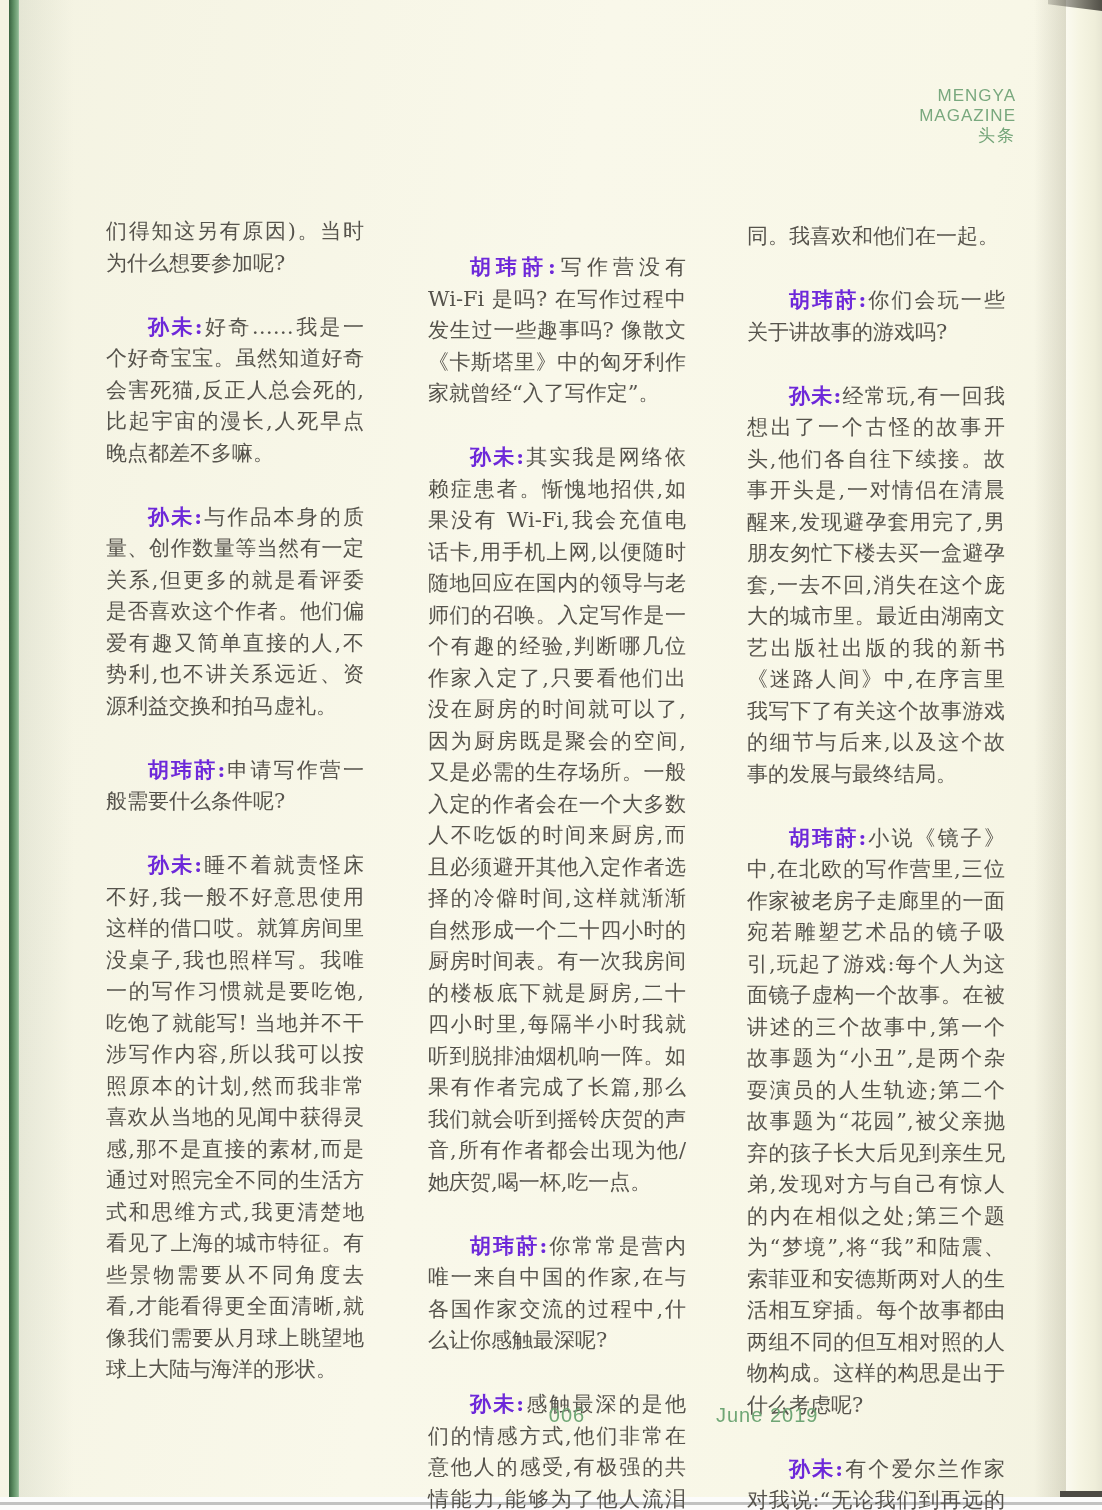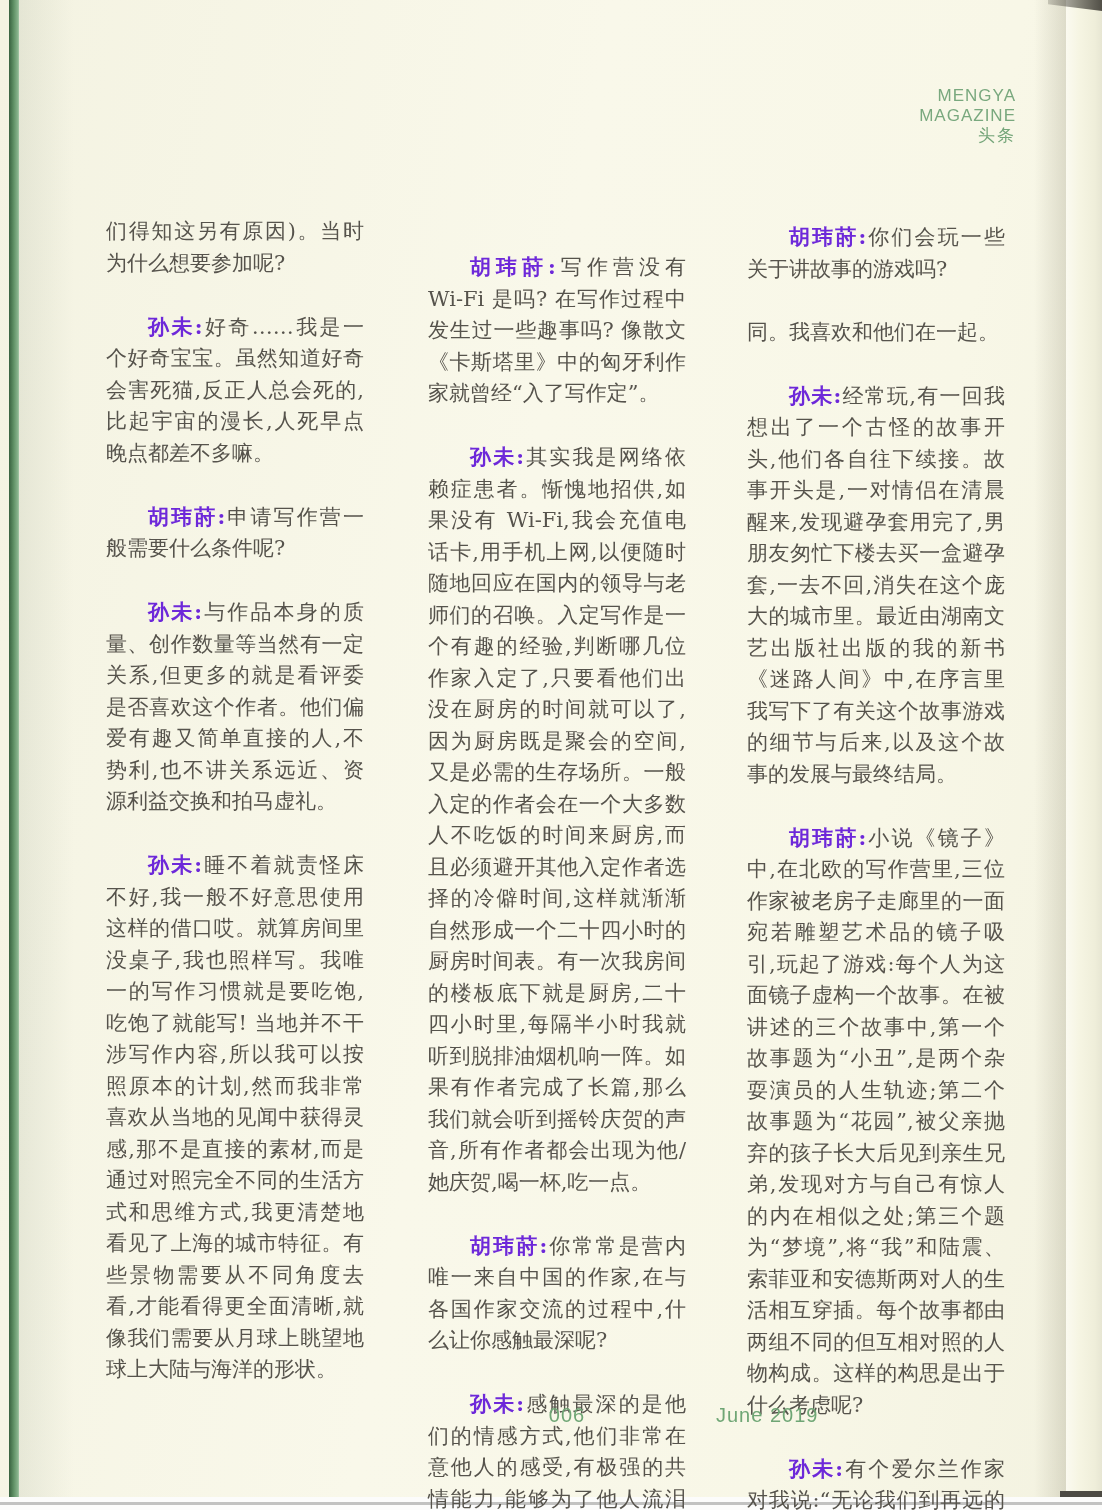--- a/index.html
+++ b/index.html
@@ -95,33 +95,33 @@
 
   <div class="masthead">
     <div>MENGYA</div>
     <div>MAGAZINE</div>
     <div class="section-label">头条</div>
   </div>
 
   <div class="col col-1">
       <p class="para">们得知这另有原因)。当时为什么想要参加呢?</p>
       <p class="para indent"><b class="speaker">孙未:</b>好奇……我是一个好奇宝宝。虽然知道好奇会害死猫,反正人总会死的,比起宇宙的漫长,人死早点晚点都差不多嘛。</p>
+      <p class="para indent"><b class="speaker">孙未:</b>与作品本身的质量、创作数量等当然有一定关系,但更多的就是看评委是否喜欢这个作者。他们偏爱有趣又简单直接的人,不势利,也不讲关系远近、资源利益交换和拍马虚礼。</p>
       <p class="para indent"><b class="speaker">胡玮莳:</b>申请写作营一般需要什么条件呢?</p>
-      <p class="para indent"><b class="speaker">孙未:</b>与作品本身的质量、创作数量等当然有一定关系,但更多的就是看评委是否喜欢这个作者。他们偏爱有趣又简单直接的人,不势利,也不讲关系远近、资源利益交换和拍马虚礼。</p>
       <p class="para indent"><b class="speaker">孙未:</b>睡不着就责怪床不好,我一般不好意思使用这样的借口哎。就算房间里没桌子,我也照样写。我唯一的写作习惯就是要吃饱,吃饱了就能写! 当地并不干涉写作内容,所以我可以按照原本的计划,然而我非常喜欢从当地的见闻中获得灵感,那不是直接的素材,而是通过对照完全不同的生活方式和思维方式,我更清楚地看见了上海的城市特征。有些景物需要从不同角度去看,才能看得更全面清晰,就像我们需要从月球上眺望地球上大陆与海洋的形状。</p>
     </div>
   <div class="col col-2">
       <p class="para indent"><b class="speaker">胡玮莳:</b>写作营没有 Wi-Fi 是吗? 在写作过程中发生过一些趣事吗? 像散文《卡斯塔里》中的匈牙利作家就曾经“入了写作定”。</p>
       <p class="para indent"><b class="speaker">孙未:</b>其实我是网络依赖症患者。惭愧地招供,如果没有 Wi-Fi,我会充值电话卡,用手机上网,以便随时随地回应在国内的领导与老师们的召唤。入定写作是一个有趣的经验,判断哪几位作家入定了,只要看他们出没在厨房的时间就可以了,因为厨房既是聚会的空间,又是必需的生存场所。一般入定的作者会在一个大多数人不吃饭的时间来厨房,而且必须避开其他入定作者选择的冷僻时间,这样就渐渐自然形成一个二十四小时的厨房时间表。有一次我房间的楼板底下就是厨房,二十四小时里,每隔半小时我就听到脱排油烟机响一阵。如果有作者完成了长篇,那么我们就会听到摇铃庆贺的声音,所有作者都会出现为他/她庆贺,喝一杯,吃一点。</p>
       <p class="para indent"><b class="speaker">胡玮莳:</b>你常常是营内唯一来自中国的作家,在与各国作家交流的过程中,什么让你感触最深呢?</p>
       <p class="para indent"><b class="speaker">孙未:</b>感触最深的是他们的情感方式,他们非常在意他人的感受,有极强的共情能力,能够为了他人流泪或欢笑,为了他人真诚地悲伤与欢喜。这与去电影院哭一场完全是两回事,这与我非常相似,然而与我平时生活中身边的人们非常不</p>
     </div>
   <div class="col col-3">
+      <p class="para">同。我喜欢和他们在一起。</p>
       <p class="para indent"><b class="speaker">胡玮莳:</b>你们会玩一些关于讲故事的游戏吗?</p>
-      <p class="para">同。我喜欢和他们在一起。</p>
       <p class="para indent"><b class="speaker">孙未:</b>经常玩,有一回我想出了一个古怪的故事开头,他们各自往下续接。故事开头是,一对情侣在清晨醒来,发现避孕套用完了,男朋友匆忙下楼去买一盒避孕套,一去不回,消失在这个庞大的城市里。最近由湖南文艺出版社出版的我的新书《迷路人间》中,在序言里我写下了有关这个故事游戏的细节与后来,以及这个故事的发展与最终结局。</p>
       <p class="para indent"><b class="speaker">胡玮莳:</b>小说《镜子》中,在北欧的写作营里,三位作家被老房子走廊里的一面宛若雕塑艺术品的镜子吸引,玩起了游戏:每个人为这面镜子虚构一个故事。在被讲述的三个故事中,第一个故事题为“小丑”,是两个杂耍演员的人生轨迹;第二个故事题为“花园”,被父亲抛弃的孩子长大后见到亲生兄弟,发现对方与自己有惊人的内在相似之处;第三个题为“梦境”,将“我”和陆震、索菲亚和安德斯两对人的生活相互穿插。每个故事都由两组不同的但互相对照的人物构成。这样的构思是出于什么考虑呢?</p>
       <p class="para indent"><b class="speaker">孙未:</b>有个爱尔兰作家对我说:“无论我们到再远的地方去旅行,我们总是不得不带着我们自己。”我也有同感,到远方去不是为了逃离自己,恰恰相反,这是一个觉察自我的</p>
     </div>
 
   <div class="footer-page-number">006</div>
   <div class="footer-date">June 2019</div>
 </div>
 
 </body></html>

